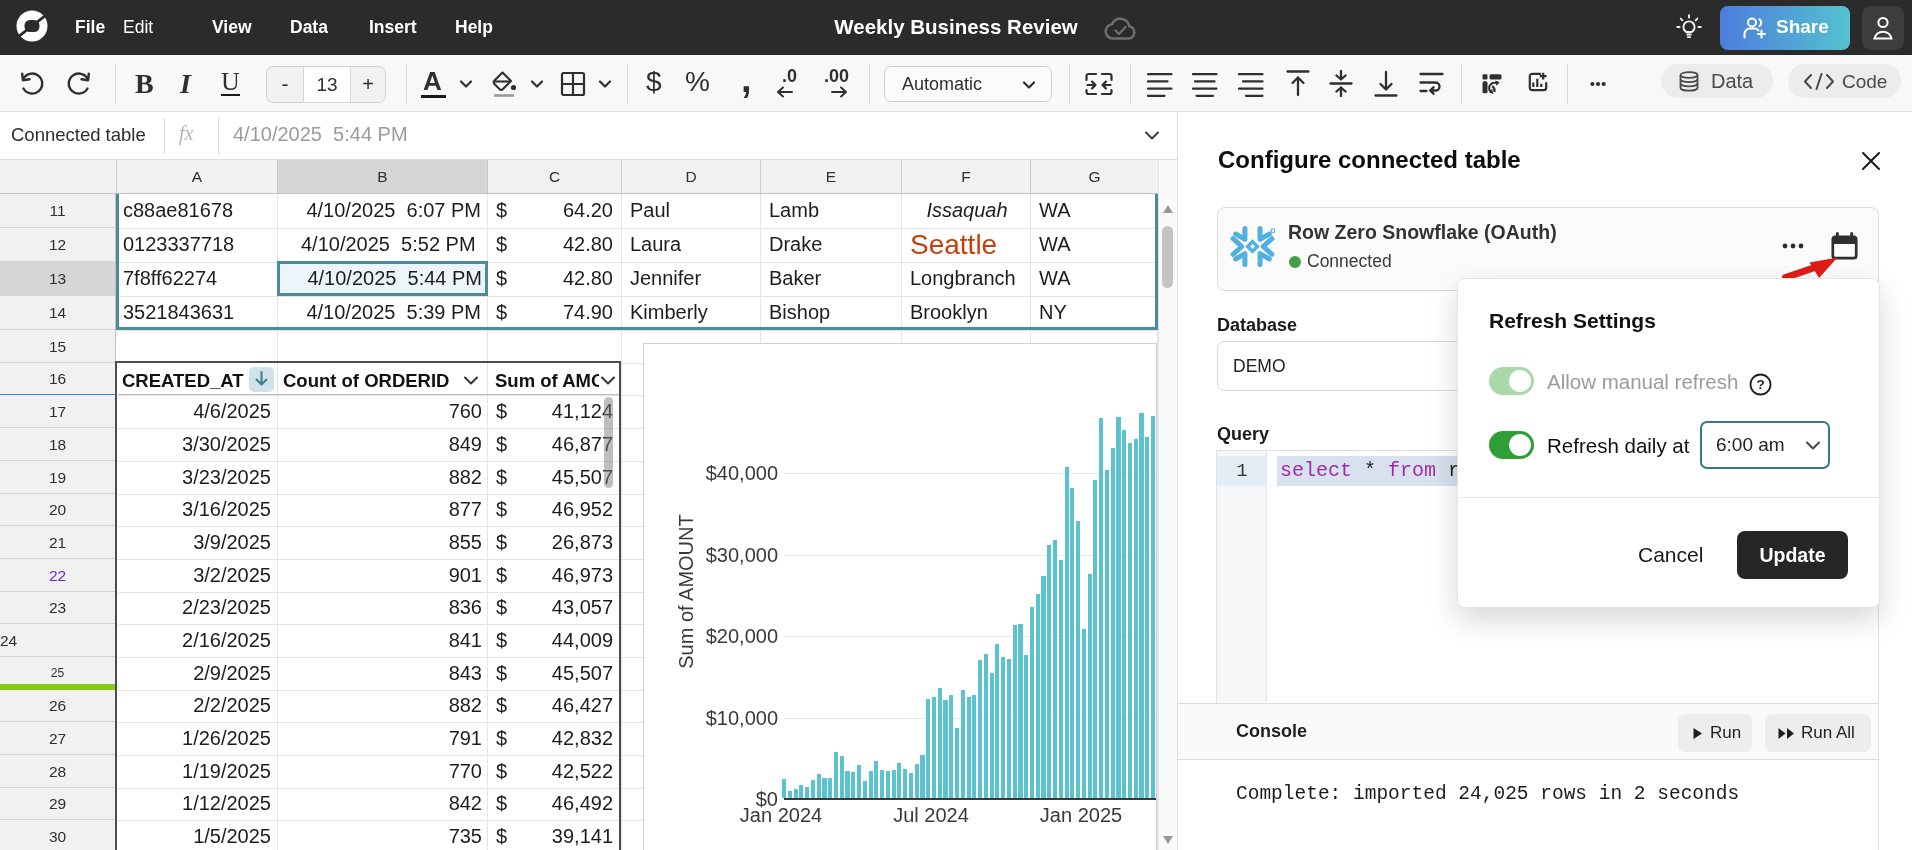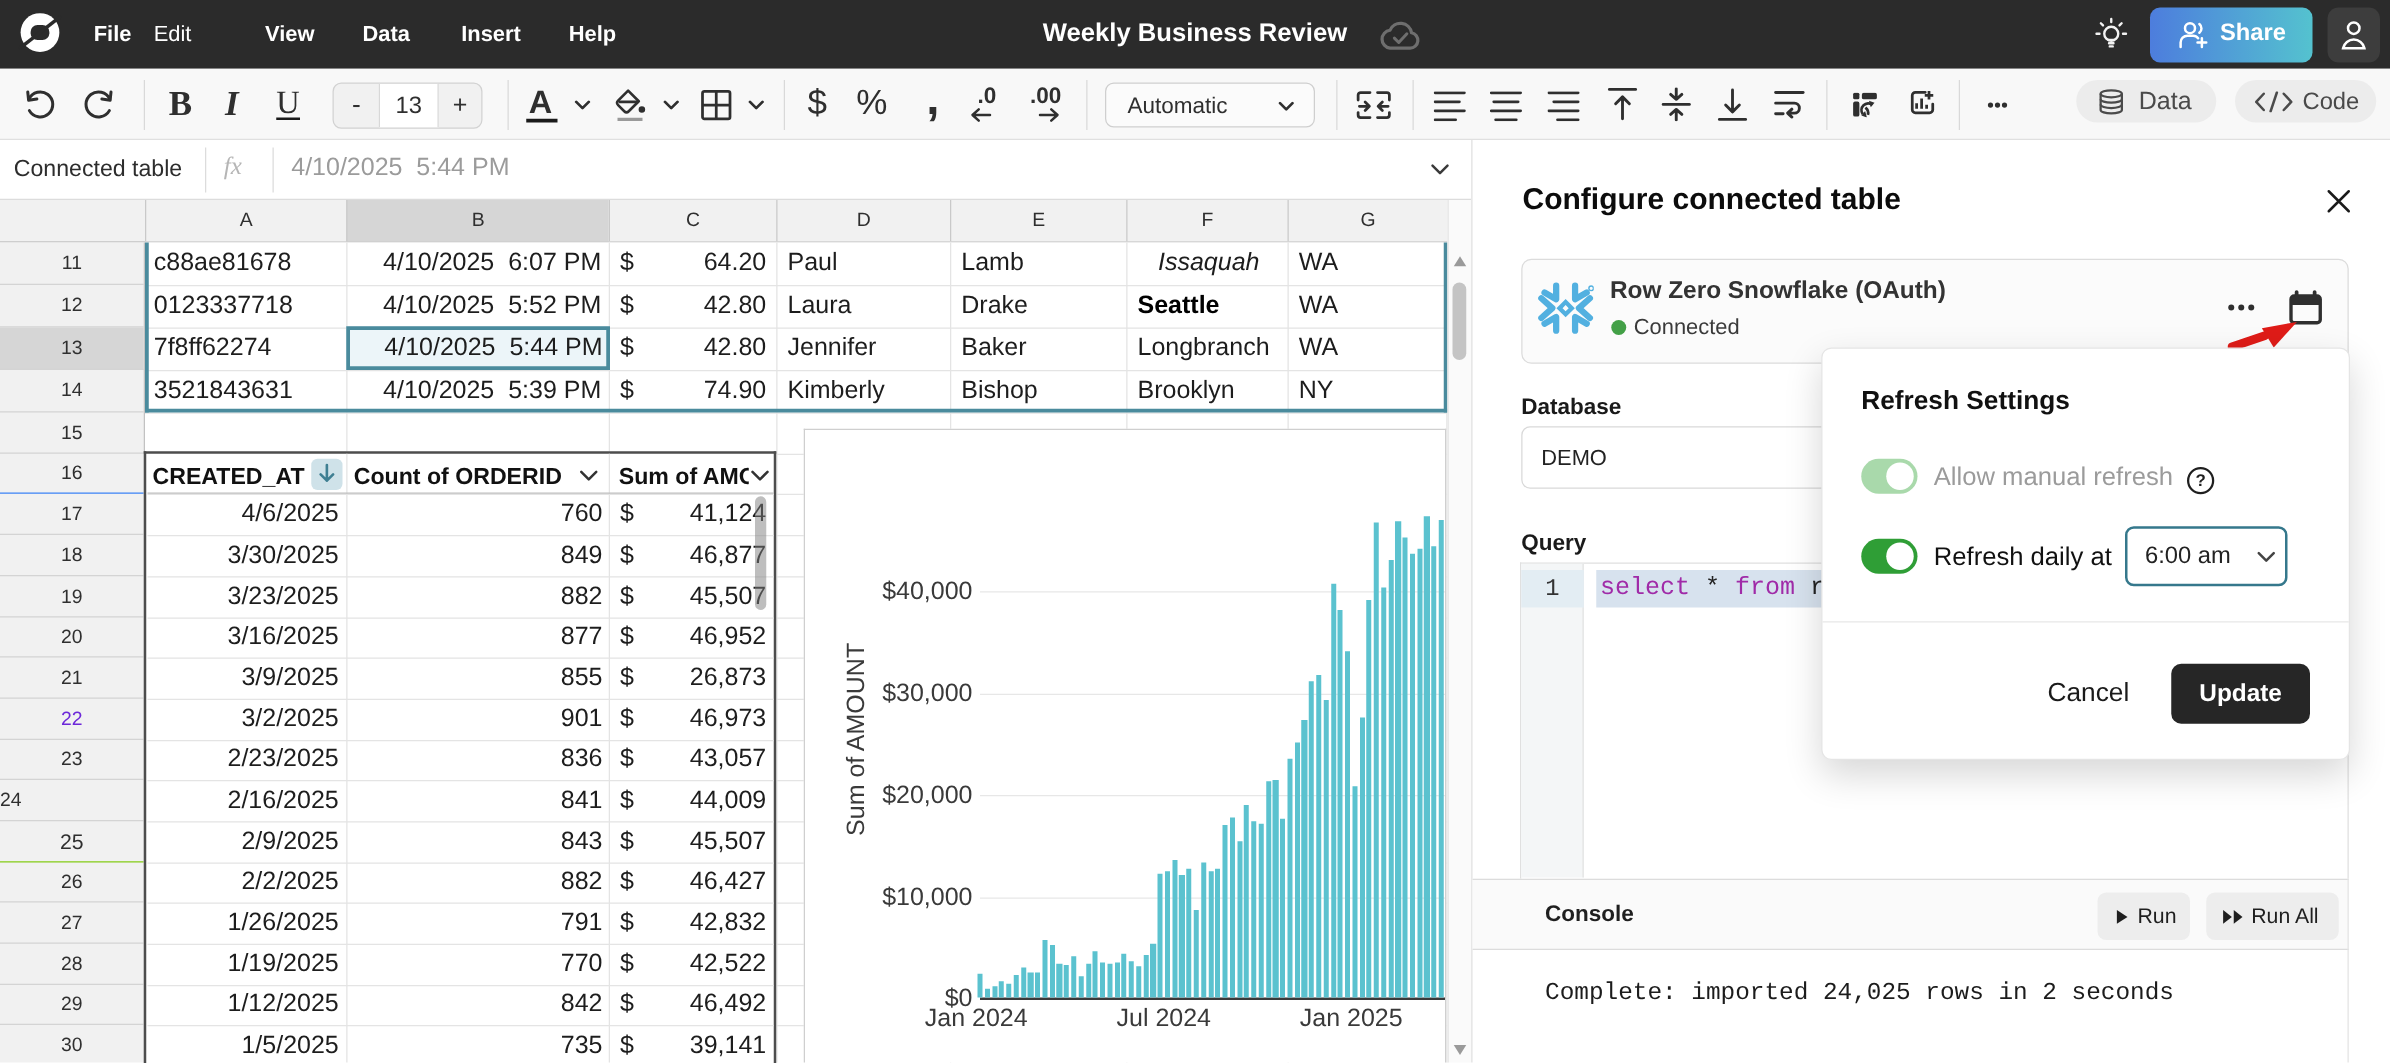--- a/index.html
+++ b/index.html
@@ -240,21 +240,21 @@
 <div class="abs" style="left:0;top:330px;width:115px;height:33px;background:transparent;border-bottom:1px solid #d4d4d4;color:#2f2f2f;font-size:15.5px;text-align:center;line-height:33px;">15</div>
 <div class="abs" style="left:0;top:363px;width:115px;height:32px;background:transparent;border-bottom:1px solid #3b82f6;color:#2f2f2f;font-size:15.5px;text-align:center;line-height:32px;">16</div>
 <div class="abs" style="left:0;top:395px;width:115px;height:33px;background:transparent;border-bottom:1px solid #d4d4d4;color:#2f2f2f;font-size:15.5px;text-align:center;line-height:33px;">17</div>
 <div class="abs" style="left:0;top:428px;width:115px;height:33px;background:transparent;border-bottom:1px solid #d4d4d4;color:#2f2f2f;font-size:15.5px;text-align:center;line-height:33px;">18</div>
 <div class="abs" style="left:0;top:461px;width:115px;height:33px;background:transparent;border-bottom:1px solid #d4d4d4;color:#2f2f2f;font-size:15.5px;text-align:center;line-height:33px;">19</div>
 <div class="abs" style="left:0;top:494px;width:115px;height:32px;background:transparent;border-bottom:1px solid #d4d4d4;color:#2f2f2f;font-size:15.5px;text-align:center;line-height:32px;">20</div>
 <div class="abs" style="left:0;top:526px;width:115px;height:33px;background:transparent;border-bottom:1px solid #d4d4d4;color:#2f2f2f;font-size:15.5px;text-align:center;line-height:33px;">21</div>
 <div class="abs" style="left:0;top:559px;width:115px;height:33px;background:transparent;border-bottom:1px solid #d4d4d4;color:#6d28d9;font-size:15.5px;text-align:center;line-height:33px;">22</div>
 <div class="abs" style="left:0;top:592px;width:115px;height:32px;background:transparent;border-bottom:1px solid #d4d4d4;color:#2f2f2f;font-size:15.5px;text-align:center;line-height:32px;">23</div>
 <div class="abs" style="left:0;top:624px;width:115px;height:33px;background:transparent;border-bottom:1px solid #d4d4d4;color:#2f2f2f;font-size:15.5px;text-align:left;line-height:33px;">24</div>
-<div class="abs" style="left:0;top:657px;width:115px;height:33px;background:transparent;border-bottom:1px solid #84cc16;color:#2f2f2f;font-size:17px;text-align:center;line-height:33px;">25</div>
+<div class="abs" style="left:0;top:657px;width:115px;height:33px;background:transparent;border-bottom:6px solid #84cc16;color:#2f2f2f;font-size:12px;text-align:center;line-height:33px;">25</div>
 <div class="abs" style="left:0;top:690px;width:115px;height:32px;background:transparent;border-bottom:1px solid #d4d4d4;color:#2f2f2f;font-size:15.5px;text-align:center;line-height:32px;">26</div>
 <div class="abs" style="left:0;top:722px;width:115px;height:33px;background:transparent;border-bottom:1px solid #d4d4d4;color:#2f2f2f;font-size:15.5px;text-align:center;line-height:33px;">27</div>
 <div class="abs" style="left:0;top:755px;width:115px;height:33px;background:transparent;border-bottom:1px solid #d4d4d4;color:#2f2f2f;font-size:15.5px;text-align:center;line-height:33px;">28</div>
 <div class="abs" style="left:0;top:788px;width:115px;height:32px;background:transparent;border-bottom:1px solid #d4d4d4;color:#2f2f2f;font-size:15.5px;text-align:center;line-height:32px;">29</div>
 <div class="abs" style="left:0;top:820px;width:115px;height:33px;background:transparent;border-bottom:1px solid #d4d4d4;color:#2f2f2f;font-size:15.5px;text-align:center;line-height:33px;">30</div>
 <div class="abs" style="left:116px;top:194px;width:1042px;height:656px;background:#fff;"></div>
 <div class="abs" style="left:277px;top:194px;width:1px;height:656px;background:#e4e4e4;"></div>
 <div class="abs" style="left:487px;top:194px;width:1px;height:656px;background:#e4e4e4;"></div>
 <div class="abs" style="left:621px;top:194px;width:1px;height:656px;background:#e4e4e4;"></div>
 <div class="abs" style="left:760px;top:194px;width:1px;height:656px;background:#e4e4e4;"></div>
@@ -284,28 +284,28 @@
 <div class="abs" style="left:277px;top:194px;width:210px;height:34px;font-size:20px;font-weight:400;color:#1d1d1d;line-height:33px;text-align:right;padding-left:7px;padding-right:6px;white-space:nowrap;overflow:hidden;">4/10/2025&nbsp; 6:07 PM</div>
 <div class="abs" style="left:487px;top:194px;width:134px;height:34px;line-height:33px;font-size:20px;color:#1d1d1d;">
     <span style="position:absolute;left:9px;">$</span>
     <span style="position:absolute;right:8px;">64.20</span>
   </div>
 <div class="abs" style="left:621px;top:194px;width:139px;height:34px;font-size:20px;font-weight:400;color:#1d1d1d;line-height:33px;text-align:left;padding-left:9px;padding-right:6px;white-space:nowrap;overflow:hidden;">Paul</div>
 <div class="abs" style="left:760px;top:194px;width:141px;height:34px;font-size:20px;font-weight:400;color:#1d1d1d;line-height:33px;text-align:left;padding-left:9px;padding-right:6px;white-space:nowrap;overflow:hidden;">Lamb</div>
 <div class="abs" style="left:901px;top:194px;width:129px;height:34px;font-size:20px;font-weight:400;color:#1d1d1d;line-height:33px;text-align:center;padding-left:9px;padding-right:6px;white-space:nowrap;overflow:hidden;font-style:italic;">Issaquah</div>
 <div class="abs" style="left:1030px;top:194px;width:128px;height:34px;font-size:20px;font-weight:400;color:#1d1d1d;line-height:33px;text-align:left;padding-left:9px;padding-right:6px;white-space:nowrap;overflow:hidden;">WA</div>
 <div class="abs" style="left:116px;top:228px;width:161px;height:34px;font-size:20px;font-weight:400;color:#1d1d1d;line-height:33px;text-align:left;padding-left:7px;padding-right:6px;white-space:nowrap;overflow:hidden;">0123337718</div>
-<div class="abs" style="left:277px;top:228px;width:210px;height:34px;font-size:20px;font-weight:400;color:#1d1d1d;line-height:33px;text-align:right;padding-left:9px;padding-right:6px;white-space:nowrap;overflow:hidden;">4/10/2025&nbsp; 5:52 PM</div>
+<div class="abs" style="left:277px;top:228px;width:210px;height:34px;font-size:20px;font-weight:400;color:#1d1d1d;line-height:33px;text-align:left;padding-left:24px;padding-right:6px;white-space:nowrap;overflow:hidden;">4/10/2025&nbsp; 5:52 PM</div>
 <div class="abs" style="left:487px;top:228px;width:134px;height:34px;line-height:33px;font-size:20px;color:#1d1d1d;">
     <span style="position:absolute;left:9px;">$</span>
     <span style="position:absolute;right:8px;">42.80</span>
   </div>
 <div class="abs" style="left:621px;top:228px;width:139px;height:34px;font-size:20px;font-weight:400;color:#1d1d1d;line-height:33px;text-align:left;padding-left:9px;padding-right:6px;white-space:nowrap;overflow:hidden;">Laura</div>
 <div class="abs" style="left:760px;top:228px;width:141px;height:34px;font-size:20px;font-weight:400;color:#1d1d1d;line-height:33px;text-align:left;padding-left:9px;padding-right:6px;white-space:nowrap;overflow:hidden;">Drake</div>
-<div class="abs" style="left:901px;top:228px;width:129px;height:34px;font-size:20px;font-weight:700;color:#000000;line-height:33px;text-align:left;padding-left:9px;padding-right:6px;white-space:nowrap;overflow:hidden;">Seattle</div>
+<div class="abs" style="left:901px;top:228px;width:129px;height:34px;font-size:28px;font-weight:400;color:#c2410c;line-height:33px;text-align:left;padding-left:9px;padding-right:6px;white-space:nowrap;overflow:hidden;">Seattle</div>
 <div class="abs" style="left:1030px;top:228px;width:128px;height:34px;font-size:20px;font-weight:400;color:#1d1d1d;line-height:33px;text-align:left;padding-left:9px;padding-right:6px;white-space:nowrap;overflow:hidden;">WA</div>
 <div class="abs" style="left:116px;top:262px;width:161px;height:34px;font-size:20px;font-weight:400;color:#1d1d1d;line-height:33px;text-align:left;padding-left:7px;padding-right:6px;white-space:nowrap;overflow:hidden;">7f8ff62274</div>
 <div class="abs" style="left:277px;top:262px;width:210px;height:34px;font-size:20px;font-weight:400;color:#1d1d1d;line-height:33px;text-align:right;padding-left:7px;padding-right:6px;white-space:nowrap;overflow:hidden;">4/10/2025&nbsp; 5:44 PM</div>
 <div class="abs" style="left:487px;top:262px;width:134px;height:34px;line-height:33px;font-size:20px;color:#1d1d1d;">
     <span style="position:absolute;left:9px;">$</span>
     <span style="position:absolute;right:8px;">42.80</span>
   </div>
 <div class="abs" style="left:621px;top:262px;width:139px;height:34px;font-size:20px;font-weight:400;color:#1d1d1d;line-height:33px;text-align:left;padding-left:9px;padding-right:6px;white-space:nowrap;overflow:hidden;">Jennifer</div>
 <div class="abs" style="left:760px;top:262px;width:141px;height:34px;font-size:20px;font-weight:400;color:#1d1d1d;line-height:33px;text-align:left;padding-left:9px;padding-right:6px;white-space:nowrap;overflow:hidden;">Baker</div>
 <div class="abs" style="left:901px;top:262px;width:129px;height:34px;font-size:20px;font-weight:400;color:#1d1d1d;line-height:33px;text-align:left;padding-left:9px;padding-right:6px;white-space:nowrap;overflow:hidden;">Longbranch</div>

